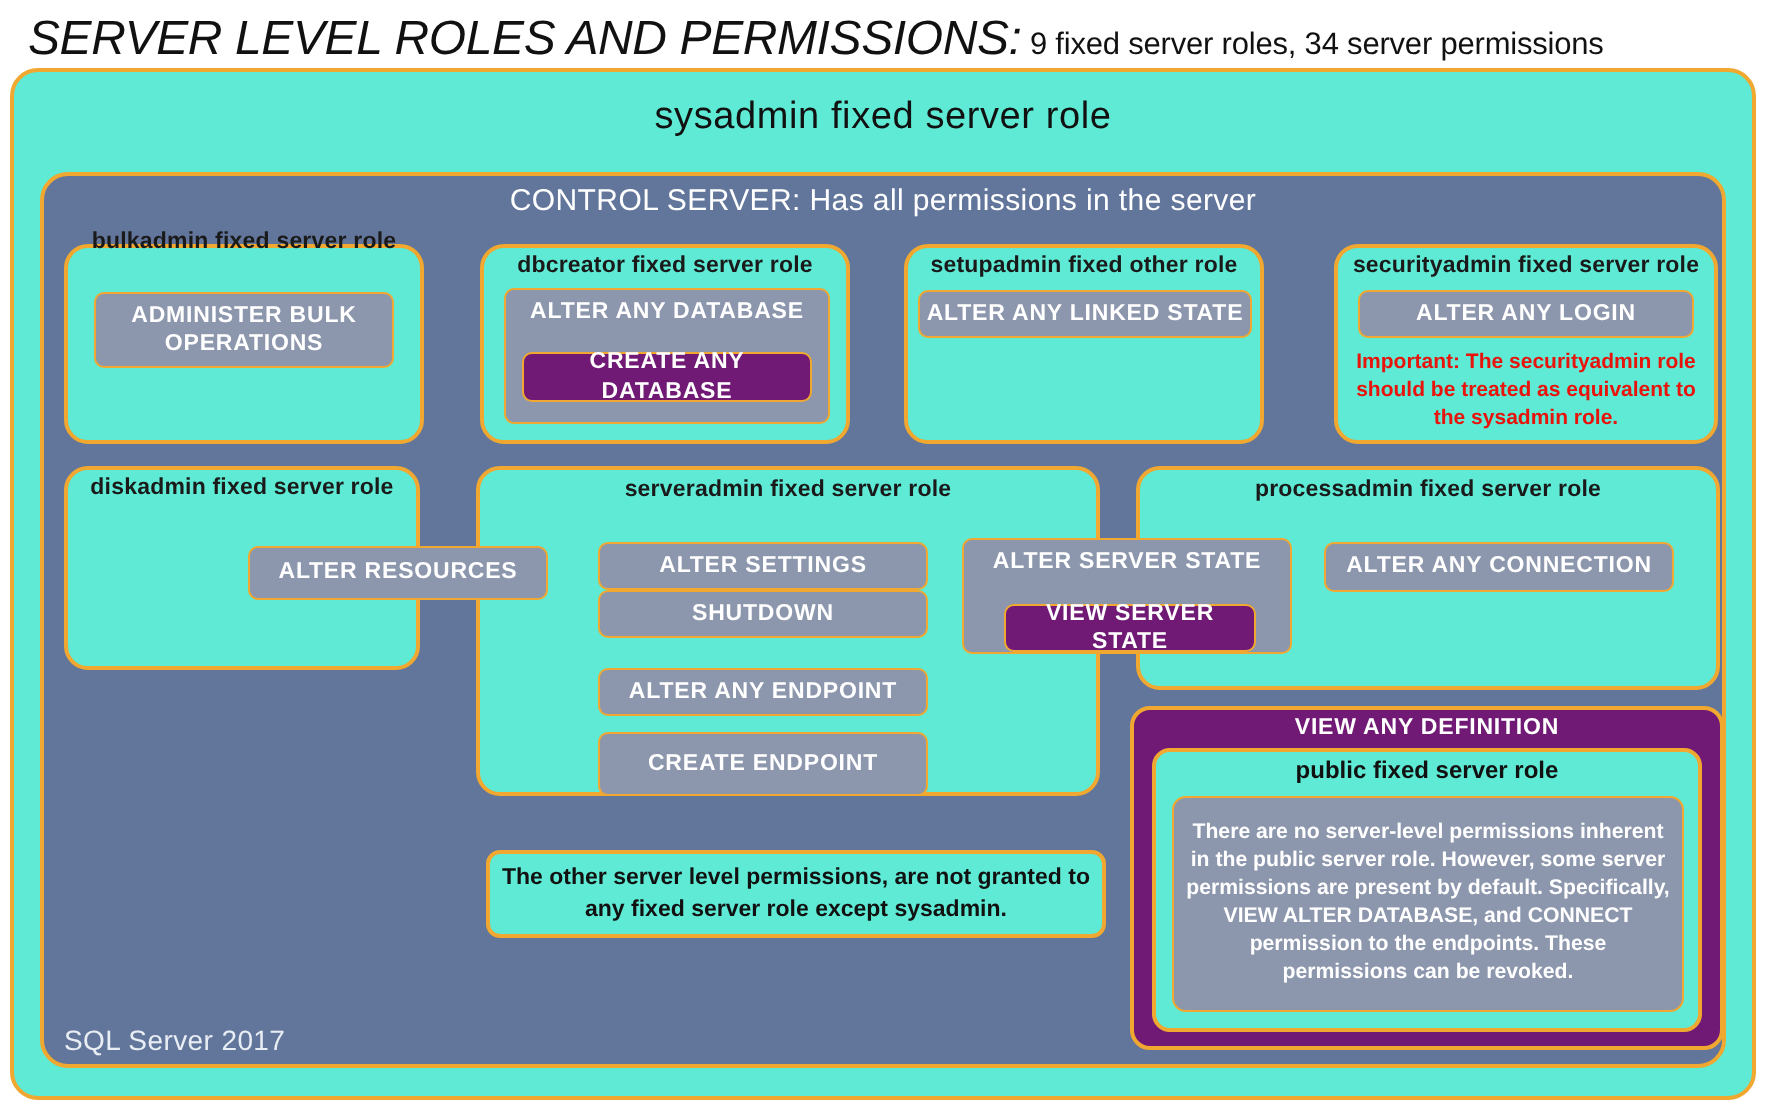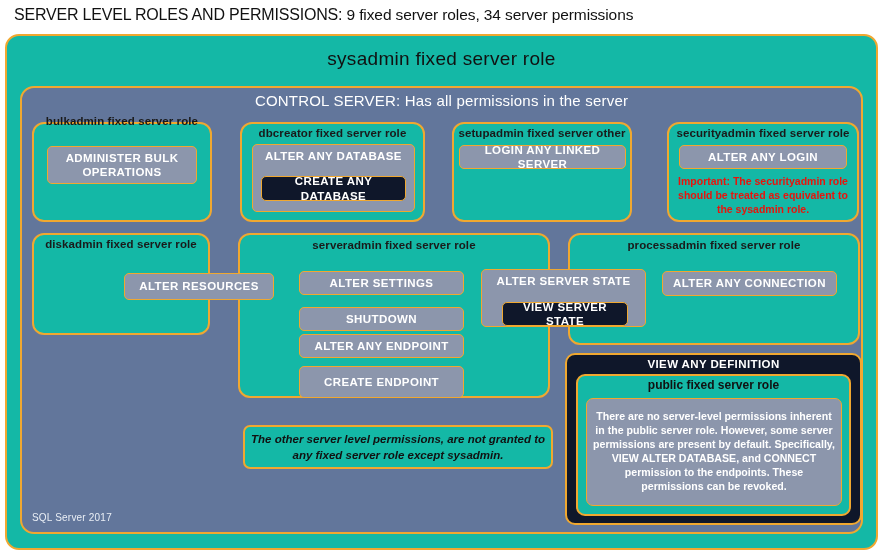--- a/index.html
+++ b/index.html
@@ -19,41 +19,42 @@
   #header {
     position: absolute;
     left: 14px;
     top: 6px;
     width: 860px;
     height: 26px;
     white-space: nowrap;
     color: #111111;
   }
   #header .hdr-strong {
-    font-size: 16px;
+    font-size: 24px;
     letter-spacing: -0.2px;
     font-weight: 400;
+    font-style: italic;
   }
   #header .hdr-rest {
     font-size: 15.5px;
     letter-spacing: -0.1px;
     font-weight: 400;
   }
 
   
   .panel {
     position: absolute;
     box-sizing: border-box;
     border-radius: 12px;
     border: 2px solid #f0a830;
   }
-  .peach { background: #14b8a6; font-style: italic; }
+  .peach { background: #5eead4; }
   .blue  { background: #62769b; }
   .perm  { background: #8c96ac; }
-  .perm-dark { background: #0f172a; }
+  .perm-dark { background: #701a75; }
 
   
   #outer-wrap {
     left: 5px; top: 34px; width: 873px; height: 516px;
     border-radius: 14px;
   }
   
   #sysadmin-label {
     position: absolute;
     left: 5px; top: 48px; width: 873px;
@@ -125,21 +126,21 @@
     font-weight: bold;
     color: #111111;
     text-align: center;
     line-height: 1.4;
   }
 
   
   #footer {
     position: absolute;
     left: 32px; top: 512px;
-    font-size: 10px;
+    font-size: 14px;
     color: #e9eef5;
     letter-spacing: 0.2px;
   }
 
   
   #vad-box {
     left: 565px; top: 353px; width: 297px; height: 172px;
     border-radius: 10px;
     border: 2px solid #f0a830;
   }
@@ -197,35 +198,35 @@
 <div class="chip perm" style="left:47px; top:146px; width:150px; height:38px;">ADMINISTER  BULK OPERATIONS</div>
 
 <div class="panel peach" style="left:240px; top:122px; width:185px; height:100px;"></div>
 <div class="role-title" style="left:240px; top:127px; width:185px;">dbcreator fixed server role</div>
 <div class="chip perm" style="left:252px; top:144px; width:163px; height:68px; align-items:flex-start; padding-top:4px;">
   <span>ALTER ANY DATABASE</span>
 </div>
 <div class="chip perm-dark" style="left:261px; top:176px; width:145px; height:25px;">CREATE  ANY DATABASE</div>
 
 <div class="panel peach" style="left:452px; top:122px; width:180px; height:100px;"></div>
-<div class="role-title" style="left:452px; top:127px; width:180px;">setupadmin fixed server other</div>
-<div class="chip perm" style="left:459px; top:145px; width:167px; height:24px;">LOGIN ANY LINKED SERVER</div>
+<div class="role-title" style="left:452px; top:127px; width:180px;">setupadmin fixed other role</div>
+<div class="chip perm" style="left:459px; top:145px; width:167px; height:24px;">ALTER ANY LINKED STATE</div>
 
 <div class="panel peach" style="left:667px; top:122px; width:192px; height:100px;"></div>
 <div class="role-title" style="left:667px; top:127px; width:192px;">securityadmin  fixed server role</div>
 <div class="chip perm" style="left:679px; top:145px; width:168px; height:24px;">ALTER ANY LOGIN</div>
 <div class="warn" style="left:670px; top:174px; width:186px;">Important:  The securityadmin role should  be treated  as equivalent to the  sysadmin role.</div>
 
 <div class="panel peach" style="left:32px; top:233px; width:178px; height:102px;"></div>
 <div class="role-title" style="left:32px; top:238px; width:178px;">diskadmin  fixed server role</div>
 
 <div class="panel peach" style="left:238px; top:233px; width:312px; height:165px;"></div>
 <div class="role-title" style="left:238px; top:239px; width:312px;">serveradmin fixed  server role</div>
 <div class="chip perm" style="left:299px; top:271px; width:165px; height:24px;">ALTER SETTINGS</div>
-<div class="chip perm" style="left:299px; top:307px; width:165px; height:24px;">SHUTDOWN</div>
+<div class="chip perm" style="left:299px; top:295px; width:165px; height:24px;">SHUTDOWN</div>
 <div class="chip perm" style="left:299px; top:334px; width:165px; height:24px;">ALTER ANY ENDPOINT</div>
 <div class="chip perm" style="left:299px; top:366px; width:165px; height:32px;">CREATE  ENDPOINT</div>
 
 <div class="panel peach" style="left:568px; top:233px; width:292px; height:112px;"></div>
 <div class="role-title" style="left:568px; top:239px; width:292px;">processadmin  fixed server role</div>
 <div class="chip perm" style="left:662px; top:271px; width:175px; height:25px;">ALTER ANY CONNECTION</div>
 
 <div class="chip perm" style="left:124px; top:273px; width:150px; height:27px;">ALTER RESOURCES</div>
 
 <div class="chip perm" style="left:481px; top:269px; width:165px; height:58px; align-items:flex-start; padding-top:4px;">

